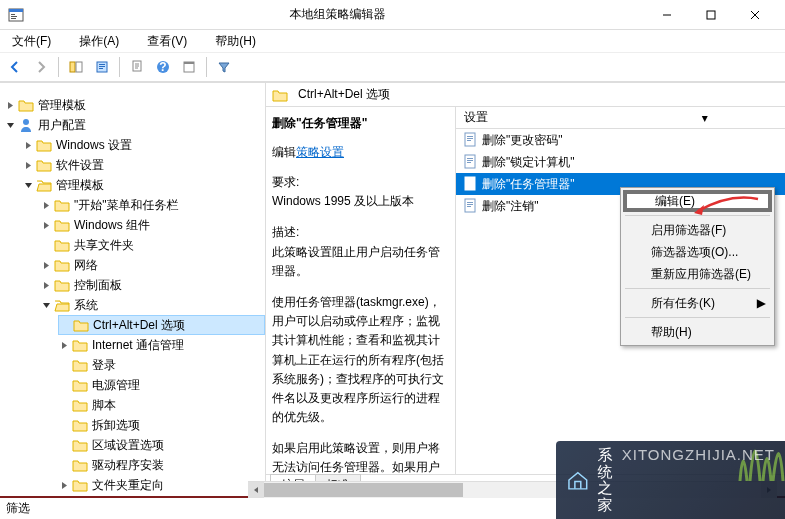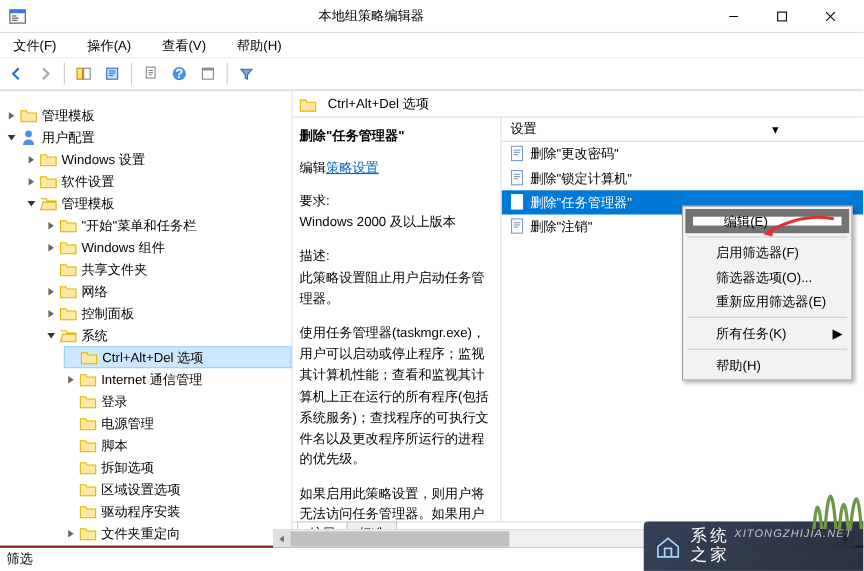--- a/index.html
+++ b/index.html
@@ -46,37 +46,37 @@
 .policy-icon { width: 16px; height: 16px; flex-shrink: 0; }
 
 .tabs { height: 22px; border-top: 1px solid #ddd; display: flex; align-items: flex-end; padding-left: 4px; }
 .tab { padding: 2px 10px; border: 1px solid #ccc; border-bottom: none; background: #f0f0f0; margin-right: -1px; cursor: pointer; }
 .tab.active { background: #fff; }
 
 .statusbar { height: 22px; border-top: 2px solid #7f1d1d; display: flex; align-items: center; padding: 0 6px; }
 
 .context-menu { position: absolute; top: 187px; left: 620px; width: 155px; background: #f2f2f2; border: 1px solid #a0a0a0; box-shadow: 2px 2px 4px rgba(0,0,0,.3); padding: 2px; z-index: 100; }
 .ctx-item { height: 22px; display: flex; align-items: center; padding: 0 20px 0 28px; cursor: pointer; position: relative; }
-.ctx-item.highlighted { border: 7px solid #737373; background: #fff; }
+.ctx-item.highlighted { border: 4px solid #737373; background: #fff; }
 .ctx-sep { height: 1px; background: #d0d0d0; margin: 3px 2px; }
 .ctx-arrow { position: absolute; right: 6px; }
 
 .arrow-overlay { position: absolute; top: 195px; left: 690px; z-index: 101; pointer-events: none; }
 
 .scrollbar-h { position: absolute; bottom: 22px; left: 248px; right: 8px; height: 16px; background: #f0f0f0; border-top: 1px solid #ddd; display: flex; align-items: center; }
 .sb-btn { width: 16px; height: 16px; background: #e0e0e0; display: flex; align-items: center; justify-content: center; }
 .sb-track { flex: 1; height: 16px; background: #f0f0f0; position: relative; }
 .sb-thumb { position: absolute; left: 0; width: 40%; height: 14px; top: 1px; background: #c0c0c0; }
 
 .watermark { position: absolute; right: 0; bottom: 0; width: 200px; height: 110px; opacity: .88; z-index: 200; pointer-events: none; display:flex; align-items:flex-end; justify-content:flex-end; }
 .watermark .wm-box { background: linear-gradient(135deg,#1a2840,#0e1628); color:#fff; padding:6px 10px; border-radius:4px 0 0 0; display:flex; align-items:center; gap:8px; }
 .wm-logo { width:30px; height:30px; }
 .wm-text { display:flex; flex-direction:row; line-height:1.1; }
 .wm-text .cn{ font-size:15px; letter-spacing:3px; }
-.wm-text .en{ font-size:10px; opacity:.7; letter-spacing:1px;font-style:italic; }
+.wm-text .en{ font-size:15px; opacity:.7; letter-spacing:1px; }
 .watermark .grass { position:absolute; right:0; bottom:38px; width:50px; height:70px; }
 </style>
 </head>
 <body>
 
 <div class="titlebar">
   <svg class="icon" viewBox="0 0 16 16">
       <rect x="1" y="2" width="14" height="12" fill="#fff" stroke="#555"></rect>
       <rect x="1" y="2" width="14" height="3" fill="#3a7bd5"></rect>
       <rect x="3" y="7" width="4" height="1" fill="#555"></rect>
@@ -415,21 +415,21 @@
     </div>
     <div class="right-body">
 
       <div class="detail-pane">
         <div class="detail-title">删除"任务管理器"</div>
         <div>
           <span>编辑</span><a class="detail-link">策略设置</a>
         </div>
         <div class="detail-section">
           <div>要求:</div>
-          <div>Windows 2000 及以上版本</div>
+          <div>Windows 1995 及以上版本</div>
         </div>
         <div class="detail-section">
           <div>描述:</div>
           <div>此策略设置阻止用户启动任务管理器。</div>
         </div>
         <div class="detail-section">使用任务管理器(taskmgr.exe)，用户可以启动或停止程序；监视其计算机性能；查看和监视其计算机上正在运行的所有程序(包括系统服务)；查找程序的可执行文件名以及更改程序所运行的进程的优先级。</div>
         <div class="detail-section">如果启用此策略设置，则用户将无法访问任务管理器。如果用户尝试启动任务管理器，则将显示一条消息</div>
       </div>
 
       <div class="list-pane">

